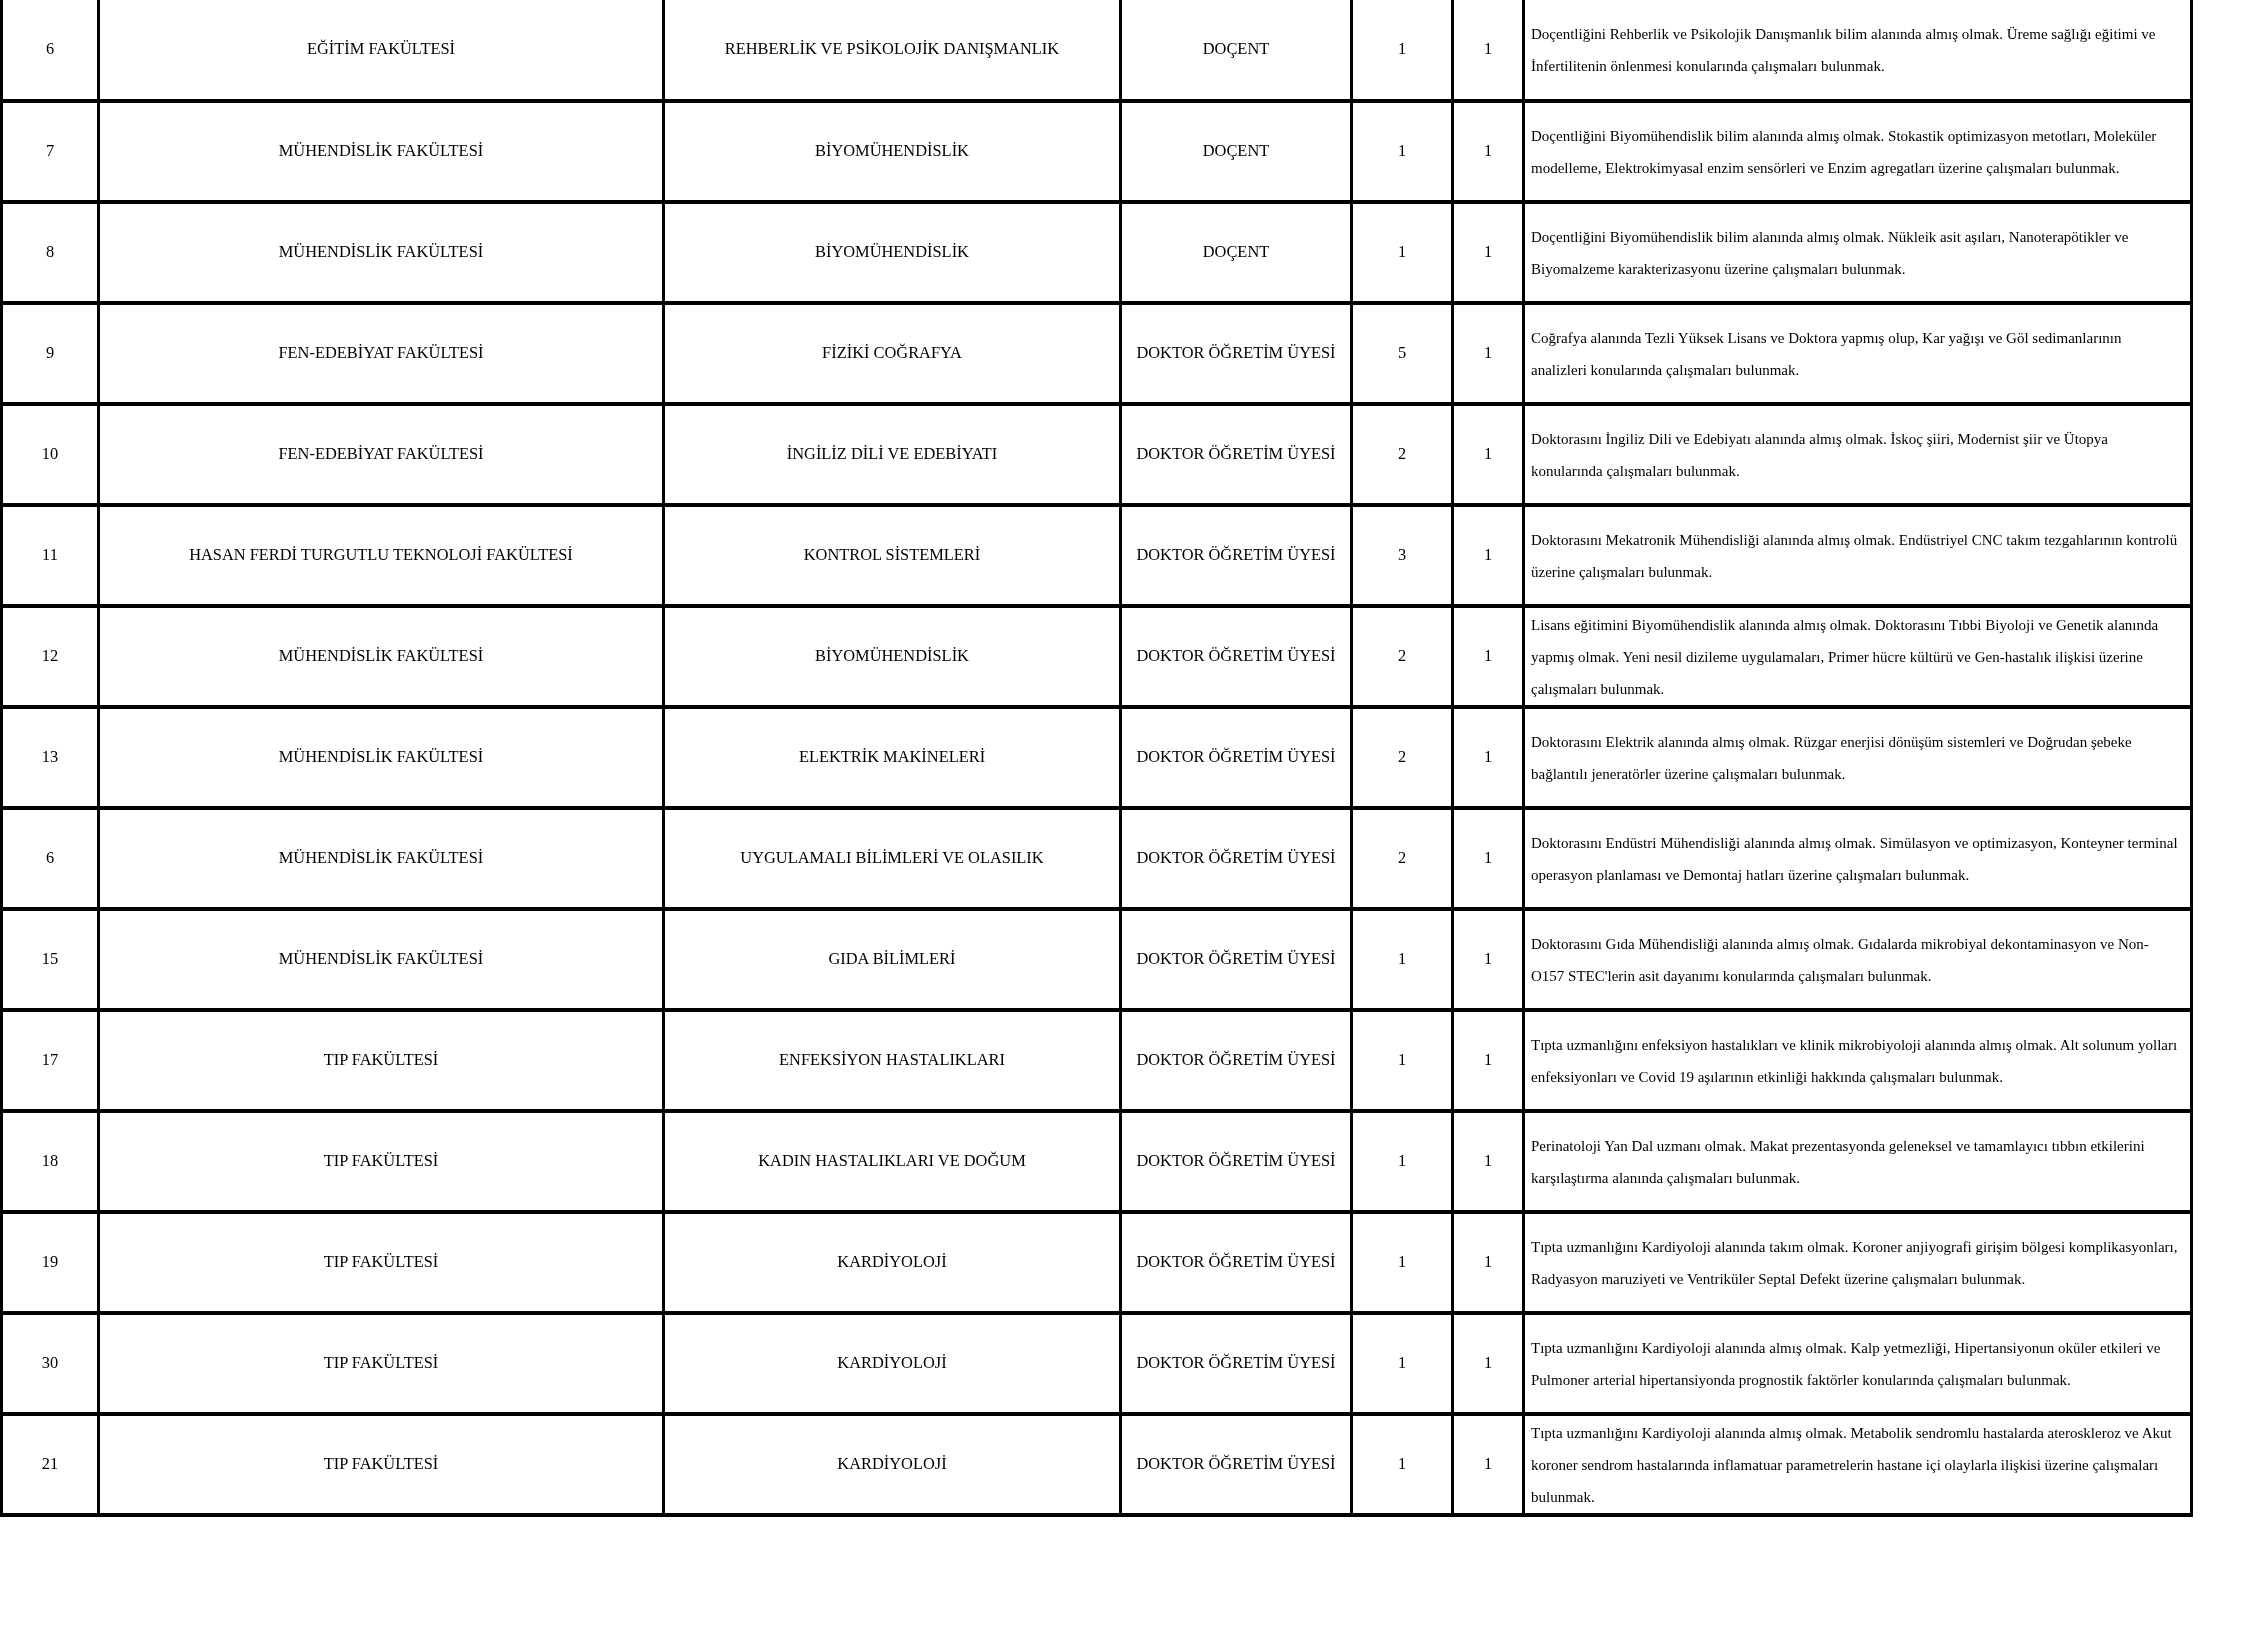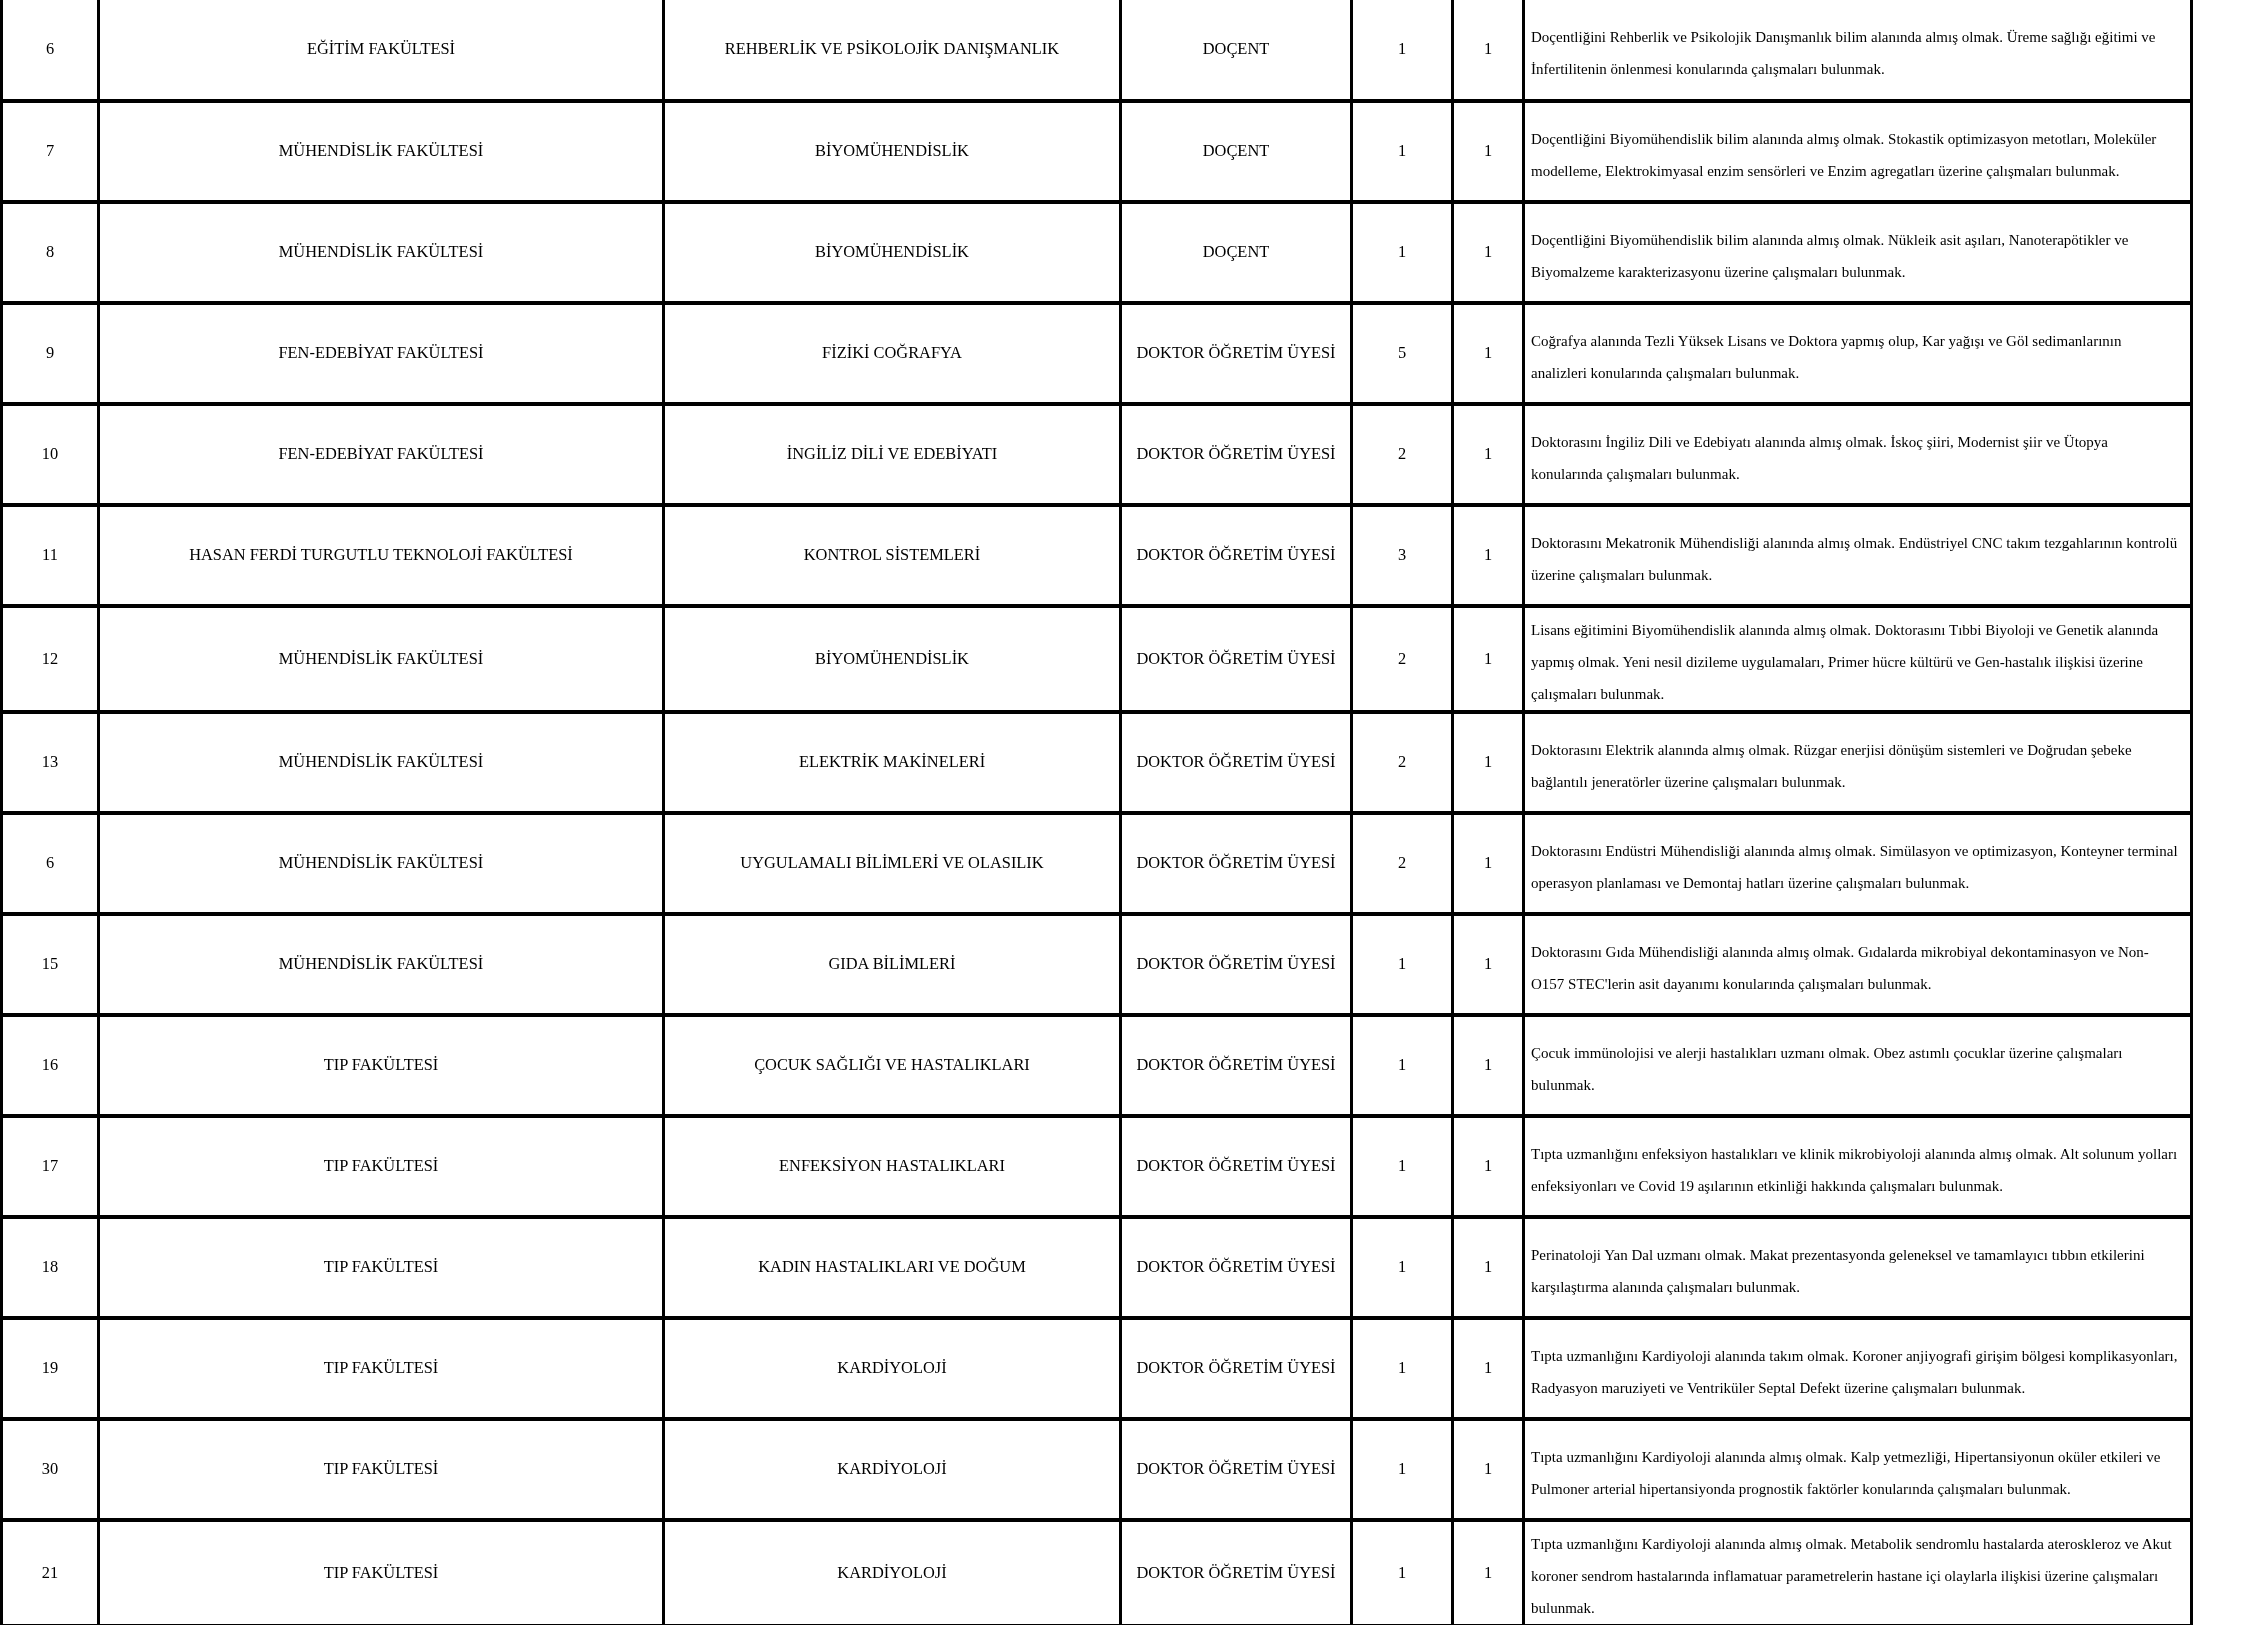--- a/index.html
+++ b/index.html
@@ -36,21 +36,21 @@
     text-align: center;
     font-size: 16.4px;
     line-height: 22.4px;
     padding: 0 3px;
   }
   td.rownum { font-size: 16.4px; }
   td.desc {
     text-align: left;
     font-size: 15px;
     line-height: 32px;
-    padding: 6px 9px 0 6px;
+    padding: 0 9px 0 6px;
   }
 </style>
 </head>
 <body>
 
 <table class="vacancy-table">
   <colgroup>
     <col style="width:97px">
     <col style="width:565px">
     <col style="width:457px">
@@ -144,29 +144,20 @@
       <tr>
     <td class="center rownum">15</td>
     <td class="center">MÜHENDİSLİK FAKÜLTESİ</td>
     <td class="center">GIDA BİLİMLERİ</td>
     <td class="center">DOKTOR ÖĞRETİM ÜYESİ</td>
     <td class="center">1</td>
     <td class="center">1</td>
     <td class="desc">Doktorasını Gıda Mühendisliği alanında almış olmak. Gıdalarda mikrobiyal dekontaminasyon ve Non-O157 STEC'lerin asit dayanımı konularında çalışmaları bulunmak.</td>
   </tr>
       <tr>
-    <td class="center rownum">16</td>
-    <td class="center">TIP FAKÜLTESİ</td>
-    <td class="center">ÇOCUK SAĞLIĞI VE HASTALIKLARI</td>
-    <td class="center">DOKTOR ÖĞRETİM ÜYESİ</td>
-    <td class="center">1</td>
-    <td class="center">1</td>
-    <td class="desc">Çocuk immünolojisi ve alerji hastalıkları uzmanı olmak. Obez astımlı çocuklar üzerine çalışmaları bulunmak.</td>
-  </tr>
-      <tr>
     <td class="center rownum">17</td>
     <td class="center">TIP FAKÜLTESİ</td>
     <td class="center">ENFEKSİYON HASTALIKLARI</td>
     <td class="center">DOKTOR ÖĞRETİM ÜYESİ</td>
     <td class="center">1</td>
     <td class="center">1</td>
     <td class="desc">Tıpta uzmanlığını enfeksiyon hastalıkları ve klinik mikrobiyoloji alanında almış olmak. Alt solunum yolları enfeksiyonları ve Covid 19 aşılarının etkinliği hakkında çalışmaları bulunmak.</td>
   </tr>
       <tr>
     <td class="center rownum">18</td>

